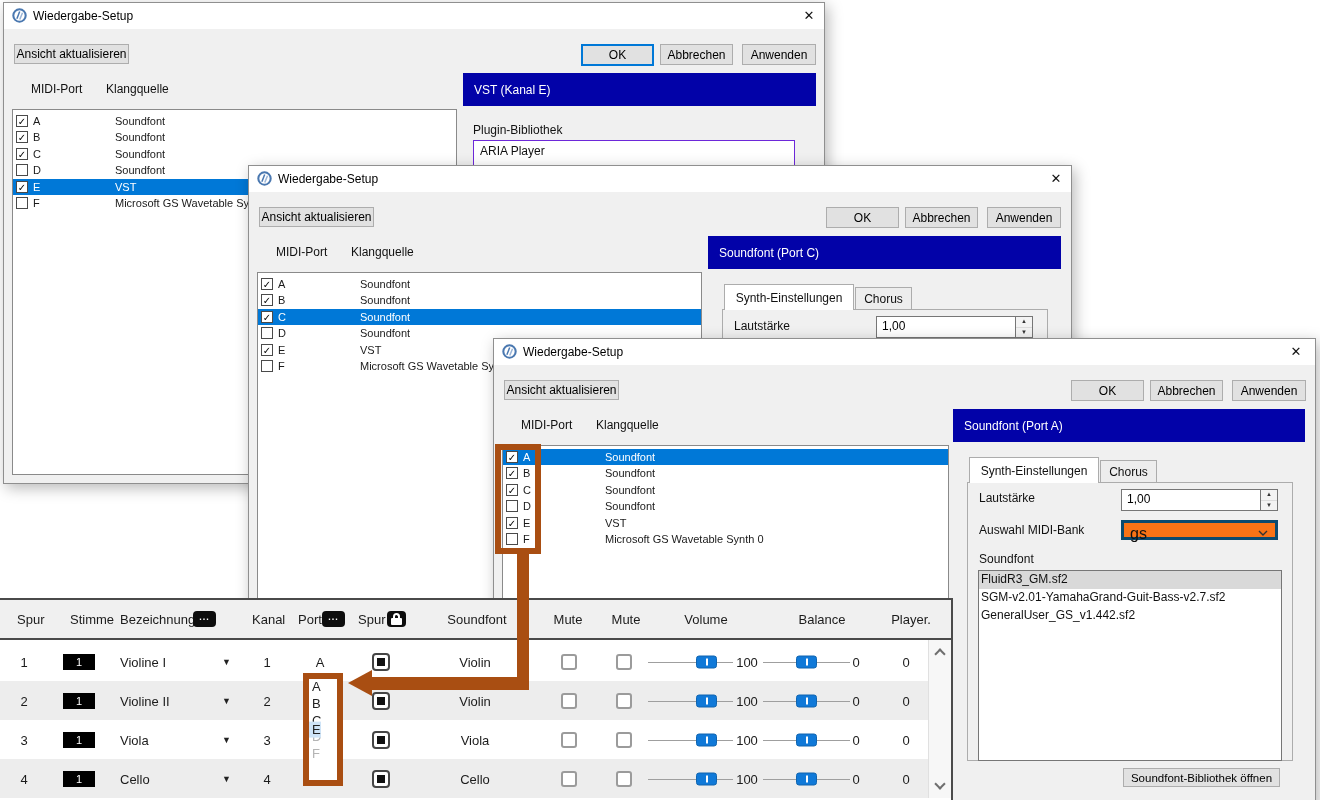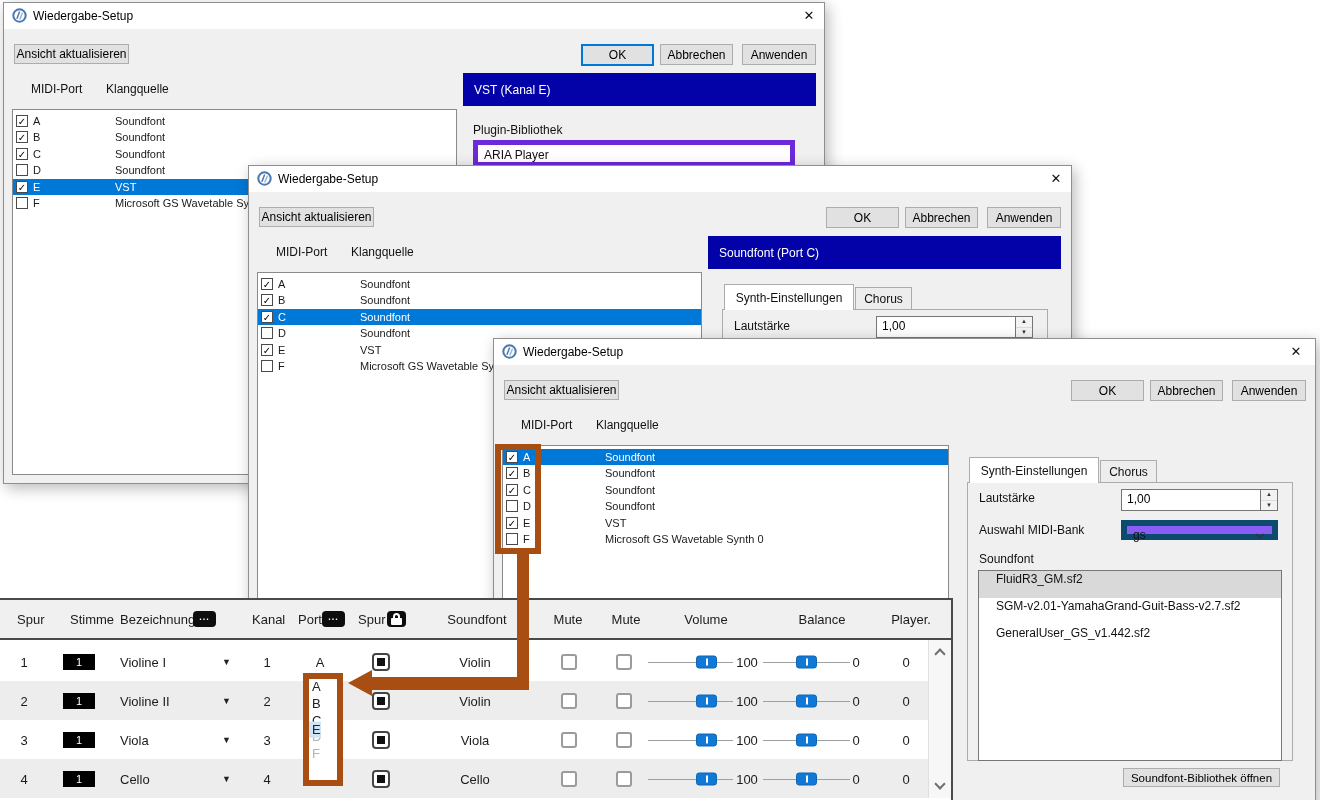--- a/index.html
+++ b/index.html
@@ -32,24 +32,24 @@
   .tab{position:absolute;font-size:12px;color:#111;display:flex;align-items:center;justify-content:center;
        border:1px solid #acacac;border-bottom:none}
   .tab.active{background:#fff;z-index:3}
   .tab.inactive{background:#ededed}
   .panel{position:absolute;border:1px solid #acacac}
   .spin{position:absolute;background:#fff;border:1px solid #767676;font-size:12px}
   .spin .v{position:absolute;left:5px;top:2px}
   .spin .sb{position:absolute;right:0;top:0;bottom:0;width:17px;border-left:1px solid #767676;display:flex;flex-direction:column}
   .spin .sb div{flex:1;font-size:6px;line-height:9px;text-align:center;color:#333;background:#f3f3f3;border-bottom:1px solid #dcdcdc}
   .spin .sb div:last-child{border-bottom:none}
-  .csel{position:absolute;background:#8b5cf6;border:6px solid #0c4a6e;font-size:12px;color:#111}
+  .csel{position:absolute;background:#f97316;border:3px solid #0c4a6e;font-size:16px;color:#111}
   .csel .v{position:absolute;left:6px;top:2px}
   .sflist{position:absolute;background:#fff;border:1px solid #767676;overflow:hidden}
-  .sfitem{height:27px;line-height:17px;padding-left:17px;font-size:12px;color:#111;white-space:nowrap}
+  .sfitem{height:18px;line-height:17px;padding-left:2px;font-size:12px;color:#111;white-space:nowrap}
   .sfitem.sel{background:#d9d9d9}
   
   .ttable{position:absolute;left:0;top:598px;width:953px;height:202px;background:#fff;
           border-top:2px solid #4a4a4a;border-right:2px solid #4a4a4a;z-index:10;font-size:13px;color:#1b1b1b}
   .thead{position:absolute;left:0;top:0;width:100%;height:40px;background:#f0f0f0;border-bottom:2px solid #4a4a4a}
   .trow{position:absolute;left:0;width:928px;height:39px}
   .trow.alt{background:#ededed}
   .cell{position:absolute;top:50%;transform:translate(-50%,-50%);white-space:nowrap}
   .cellL{position:absolute;top:50%;transform:translateY(-50%);white-space:nowrap}
   .hl{position:absolute;top:50%;transform:translateY(-50%);white-space:nowrap}
@@ -141,21 +141,21 @@
         <span class="ps">VST</span>
       </div>
     <div class="prow">
         <span class="cb"></span>
         <span class="pl">F</span>
         <span class="ps">Microsoft GS Wavetable Synth 0</span>
       </div>
   </div>
   <div class="phead" style="left:459px;top:70px;width:353px;height:33px">VST (Kanal E)</div>
   <span class="lbl" style="left:469px;top:120px">Plugin-Bibliothek</span>
-  <div class="abs" style="left:469px;top:137px;width:322px;height:27px;background:#fff;border:5px solid #6d28d9;font-size:12px;color:#111;padding:3px 0 0 6px">ARIA Player</div>
+  <div class="abs" style="left:469px;top:137px;width:322px;height:27px;background:#fff;border:1px solid #6d28d9;font-size:12px;color:#111;padding:3px 0 0 6px">ARIA Player</div>
 </div>
 
 <div class="dlg" id="d-mid" style="left:248px;top:165px;width:824px;height:482px;z-index:2">
   <div class="tbar">
     <svg class="appico" viewBox="0 0 16 16">
         <circle cx="8" cy="8" r="6.6" fill="#fff" stroke="#4a78b0" stroke-width="2.2"></circle>
         <path d="M5.2 11.5 L8.2 3.8" stroke="#4a78b0" stroke-width="1.6" fill="none"></path>
         <path d="M8.3 12.2 L11.2 5.0" stroke="#9ab4d6" stroke-width="1.6" fill="none"></path>
       </svg>
     <span class="ttl">Wiedergabe-Setup</span>
@@ -270,20 +270,21 @@
         </span>
         <span class="pl">E</span>
         <span class="ps">VST</span>
       </div>
     <div class="prow">
         <span class="cb"></span>
         <span class="pl">F</span>
         <span class="ps">Microsoft GS Wavetable Synth 0</span>
       </div>
   </div>
+  <div class="phead" style="left:459px;top:70px;width:352px;height:33px">Soundfont (Port A)</div>
   <div class="tab active" style="left:475px;top:118px;width:130px;height:26px">Synth-Einstellungen</div>
   <div class="tab inactive" style="left:606px;top:121px;width:57px;height:23px">Chorus</div>
   <div class="panel" style="left:473px;top:143px;width:326px;height:279px"></div>
   <span class="lbl" style="left:485px;top:152px">Lautstärke</span>
   <div class="spin" style="left:627px;top:150px;width:157px;height:22px">
     <span class="v">1,00</span>
     <span class="sb">
         <div>▲</div>
         <div>▼</div>
       </span>

